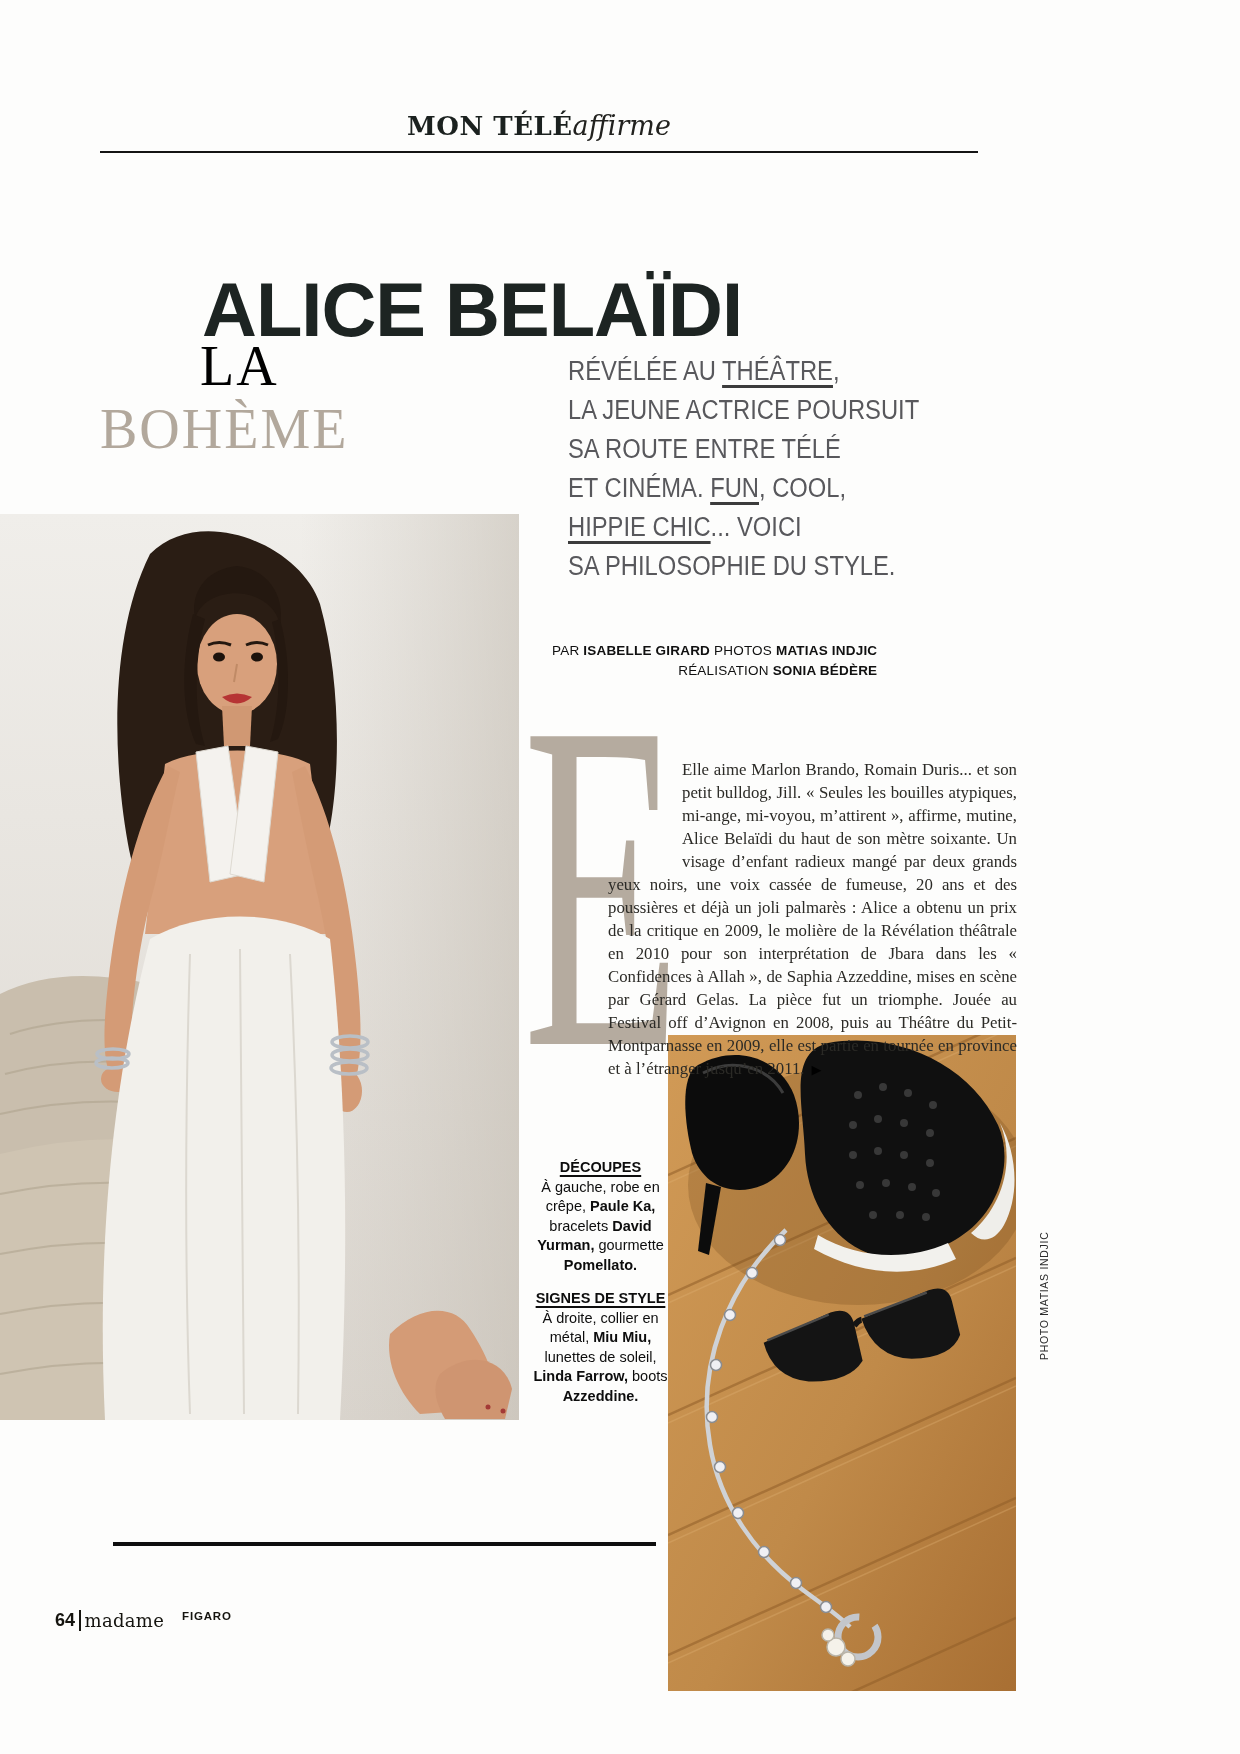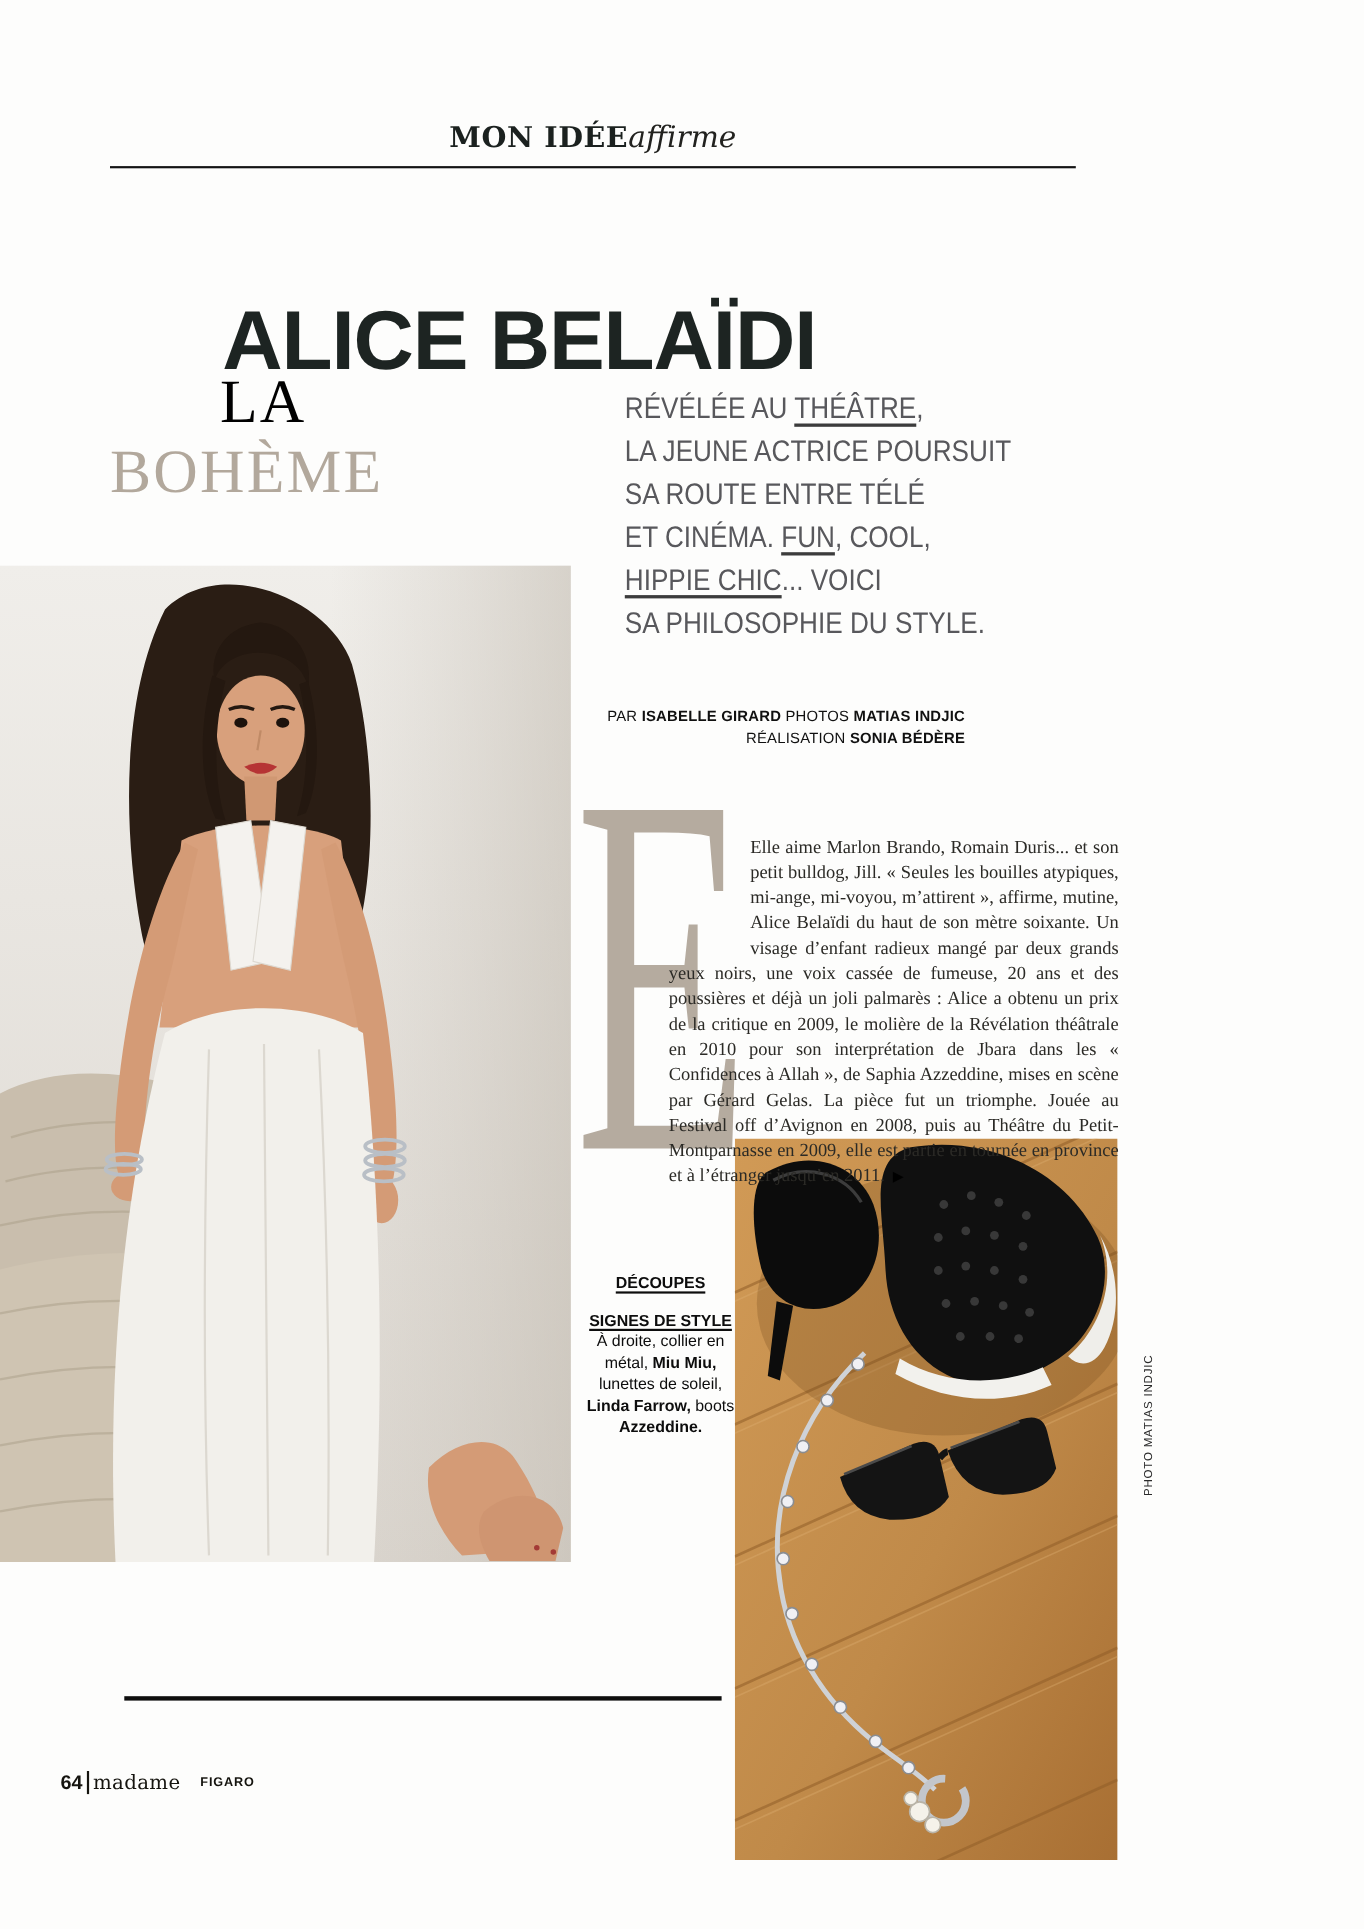--- a/index.html
+++ b/index.html
@@ -46,33 +46,33 @@
   .cap-b{font-weight:bold;}
 
   
   .photo-left{position:absolute;left:0;top:514px;width:519px;height:906px;}
   .photo-right{position:absolute;left:668px;top:1035px;width:348px;height:656px;}
 
   
   .photo-credit{position:absolute;left:1038px;top:1210px;height:150px;writing-mode:vertical-rl;
                 transform:rotate(180deg);font-size:10.5px;letter-spacing:.7px;color:#2a2a2a;}
   .bottom-rule{position:absolute;left:113px;top:1542px;width:543px;height:4px;background:#0e0e0e;}
-  .page-footer{position:absolute;left:55px;top:1610px;display:flex;align-items:center;color:#15140f;}
+  .page-footer{position:absolute;left:55px;top:1610px;display:flex;align-items:flex-start;color:#15140f;}
   .footer-num{font-weight:bold;font-size:18px;}
   .footer-divider{width:1.5px;height:21px;background:#15140f;margin:0 4px;}
   .footer-serif{font-family:"DejaVu Serif",serif;font-size:18px;letter-spacing:.3px;}
   .footer-caps{font-size:11.5px;font-weight:bold;letter-spacing:.8px;margin-left:18px;}
 </style>
 </head>
 <body>
 
 <div class="page">
 
   <div class="section-header">
-    <span class="section-bold">MON IDÉE</span><span class="section-italic">affirme</span>
+    <span class="section-bold">MON TÉLÉ</span><span class="section-italic">affirme</span>
   </div>
   <div class="header-rule"></div>
 
   <div class="headline">ALICE BELAÏDI</div>
   <div class="sub-la">LA</div>
   <div class="sub-boheme">BOHÈME</div>
 
   <div class="standfirst">
     <div class="line"><span>RÉVÉLÉE AU </span><span class="u">THÉÂTRE</span><span>,</span></div>
     <div class="line">LA JEUNE ACTRICE POURSUIT</div>
@@ -150,20 +150,21 @@
         <path d="M390,820 C420,790 455,790 470,815 C490,845 500,875 495,895 L420,900 C400,880 385,850 390,820 Z" fill="#d49b76"></path>
         <path d="M440,860 C470,835 505,845 512,875 L505,905 L445,905 C435,888 432,872 440,860 Z" fill="#cf9571"></path>
         <circle cx="488" cy="893" r="2.5" fill="#a33a36"></circle>
           <circle cx="503" cy="897" r="2.5" fill="#a33a36"></circle>
       </g>
     </g>
   </svg>
 
   <div class="captions">
     <div class="cap-title">DÉCOUPES</div>
+    <div><span>À gauche, robe en crêpe, </span><span class="cap-b">Paule Ka,</span><span> bracelets </span><span class="cap-b">David Yurman,</span><span> gourmette </span><span class="cap-b">Pomellato.</span></div>
     <div class="cap-title cap-group2">SIGNES DE STYLE</div>
     <div><span>À droite, collier en métal, </span><span class="cap-b">Miu Miu,</span><span> lunettes de soleil, </span><span class="cap-b">Linda Farrow,</span><span> boots </span><span class="cap-b">Azzeddine.</span></div>
   </div>
 
   <svg class="photo-right" viewBox="0 0 348 656" preserveAspectRatio="none">
     <defs>
       <linearGradient id="woodG" x1="0" y1="0" x2="1" y2="1">
         <stop offset="0" stop-color="#d19a56"></stop>
           <stop offset=".55" stop-color="#c08a49"></stop>
           <stop offset="1" stop-color="#a86f33"></stop>

